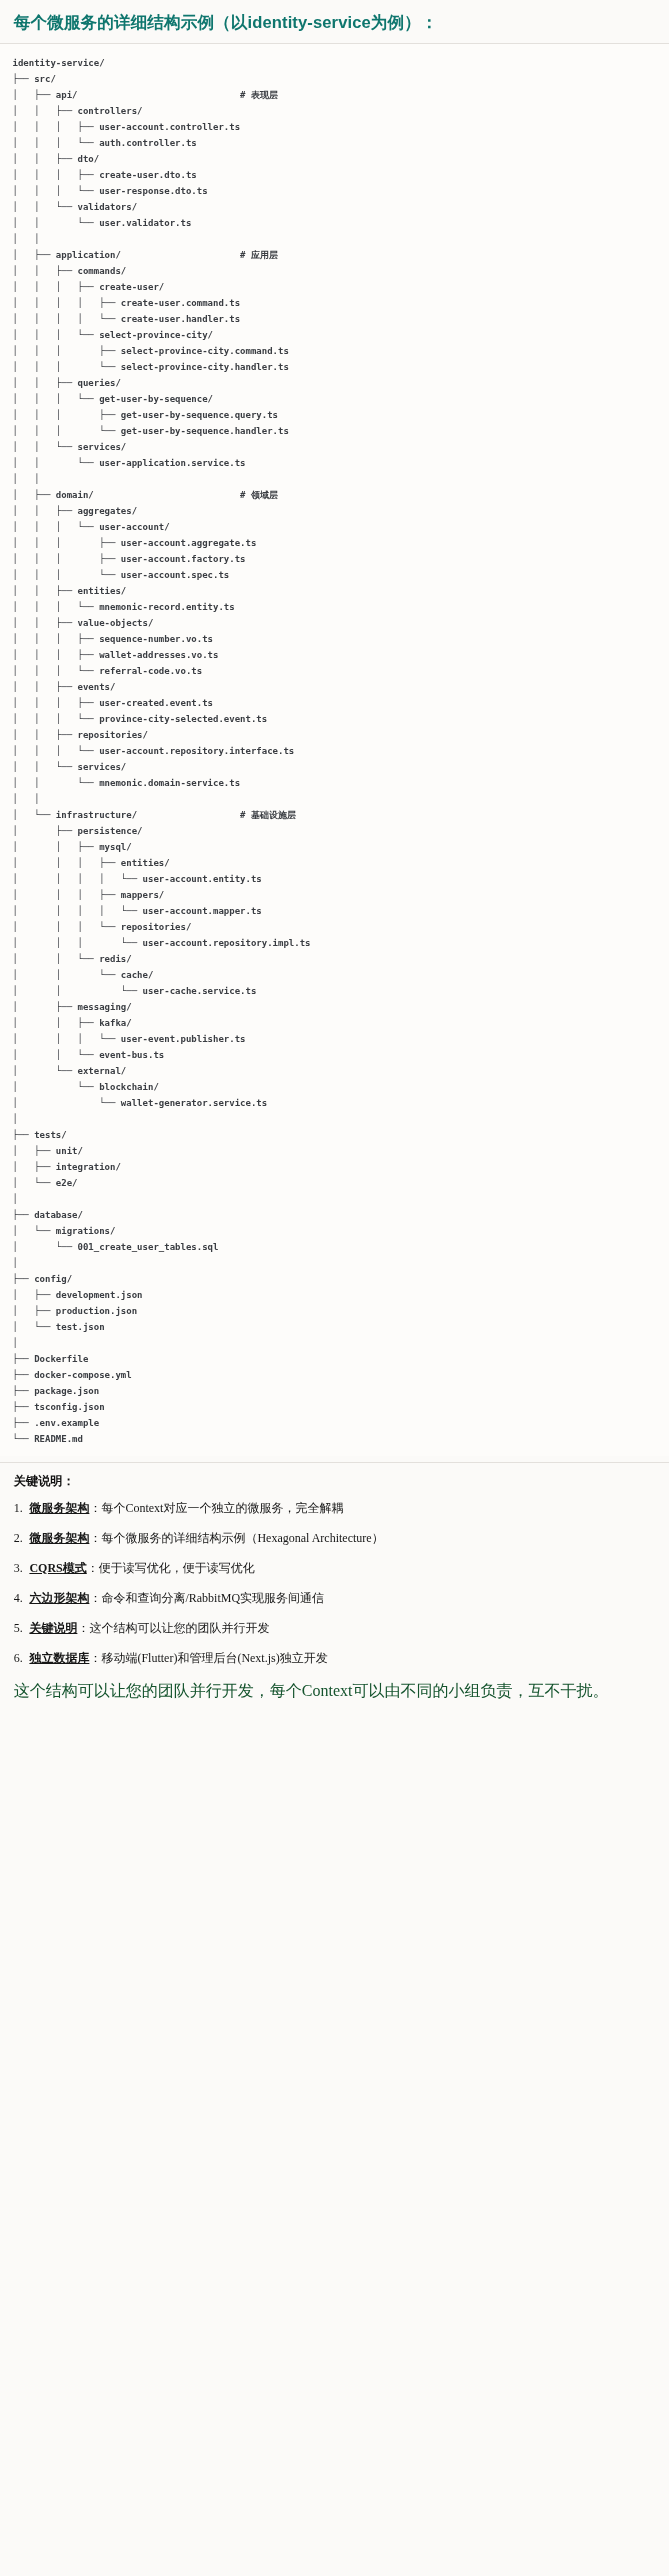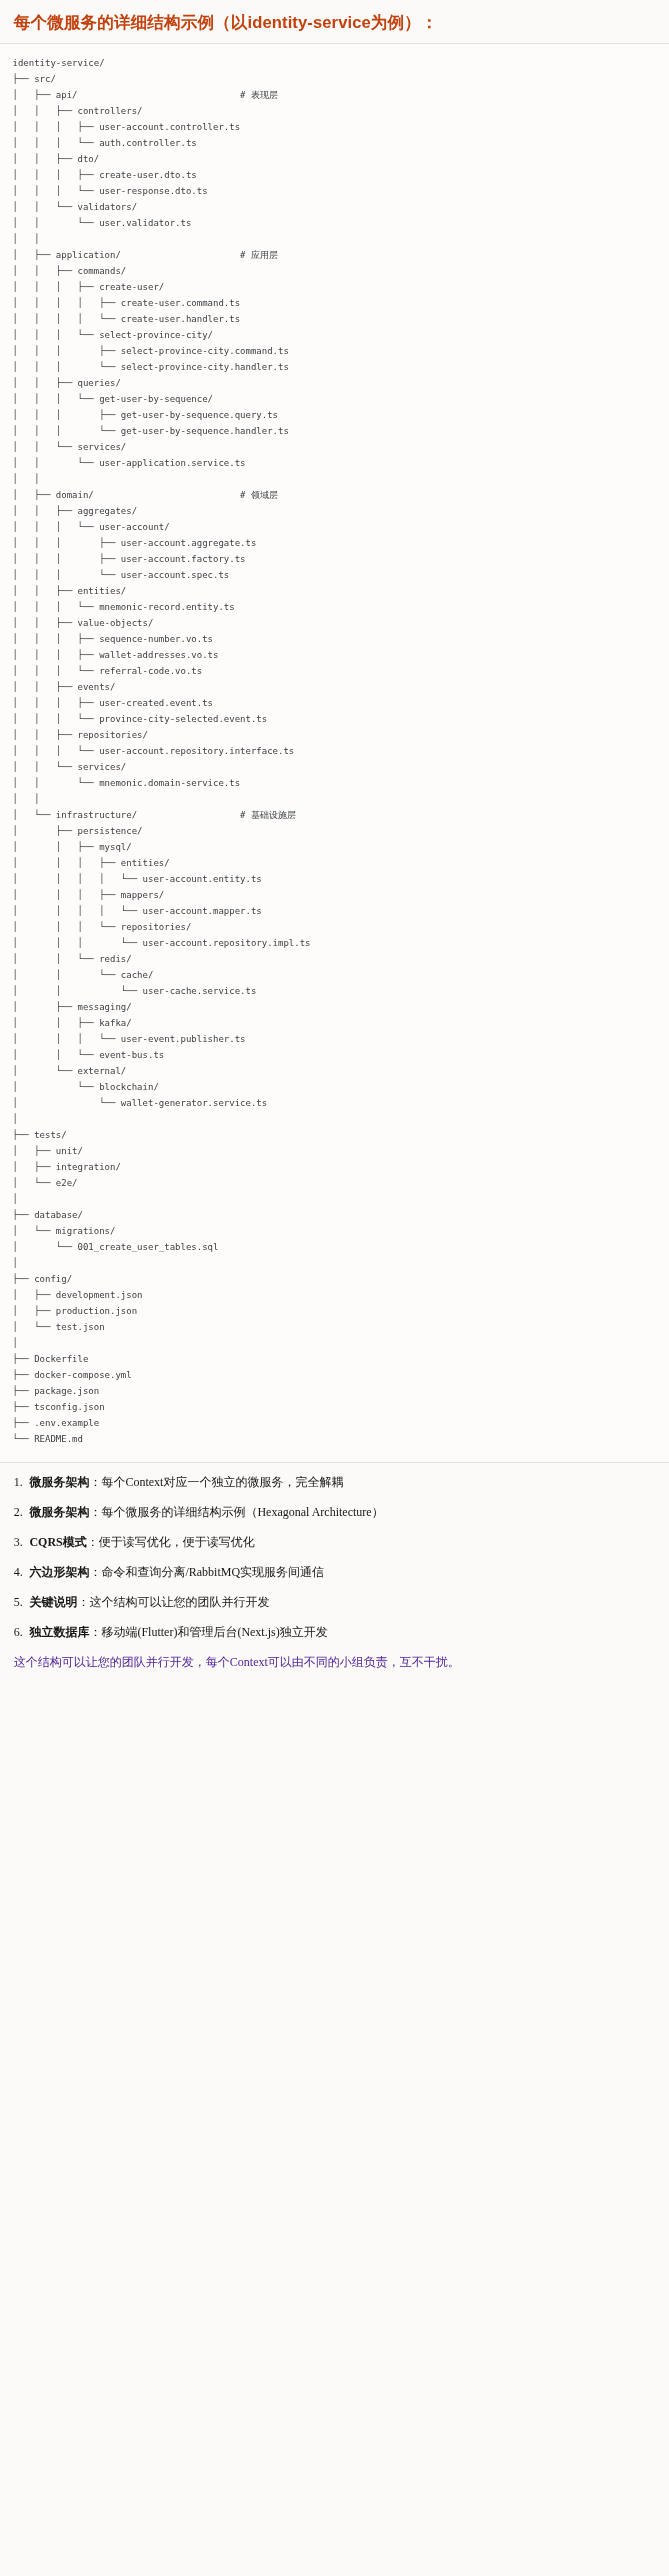--- a/index.html
+++ b/index.html
@@ -19,21 +19,21 @@
     box-sizing: border-box;
     padding: 0;
   }
 
   
   .doc-title {
     font-family: "Liberation Sans", "DejaVu Sans", sans-serif;
     font-weight: bold;
     font-size: 16.6px;
     line-height: 1.35;
-    color: #c2410c;
+    color: #0f766e;
     margin: 0;
     padding: 12px 13.8px 8.8px 13.8px;
     letter-spacing: 0.1px;
   }
   .title-rule {
     height: 0.6px;
     background: #e3e0dc;
     margin: 0 0 0 0;
     width: 100%;
   }
@@ -48,20 +48,21 @@
   pre.tree {
     margin: 0;
     padding: 0 12.5px;
     font-family: "DejaVu Sans Mono", "Liberation Mono", monospace;
     font-size: 9px;
     line-height: 16px;
     color: #3a3d42;
     white-space: pre;
     tab-size: 4;
     letter-spacing: 0px;
+    font-weight: bold;
   }
 
   
   .sec-rule {
     height: 0.6px;
     background: #e3e0dc;
     width: 100%;
     margin: 6.3px 0 0 0;
   }
 
@@ -95,25 +96,26 @@
   ol.note-list > li::before {
     content: counter(noteidx) ".";
     position: absolute;
     left: 0;
     top: 0;
     font-size: 12px;
     color: #161616;
   }
   ol.note-list .lead {
     font-weight: bold;
+    text-decoration: underline;
   }
   .closing {
-    font-size: 12px;
+    font-size: 16px;
     line-height: 1.55;
-    color: #4c1d95;
+    color: #14532d;
     margin: 3.8px 13.8px 13.8px 13.8px;
     padding-bottom: 7.5px;
   }
 </style>
 </head>
 <body>
 
 <div class="page">
 
   <h1 class="doc-title">每个微服务的详细结构示例（以identity-service为例）：</h1>
@@ -206,20 +208,21 @@
 ├── docker-compose.yml
 ├── package.json
 ├── tsconfig.json
 ├── .env.example
 └── README.md</pre>
   </div>
 
   <div class="sec-rule"></div>
 
   <div class="notes">
+    <h2 class="notes-title">关键说明：</h2>
 
     <ol class="note-list">
       <li>
         <span class="lead">微服务架构</span><span>：</span><span>每个Context对应一个独立的微服务，完全解耦</span>
       </li>
       <li>
         <span class="lead">微服务架构</span><span>：</span><span>每个微服务的详细结构示例（Hexagonal Architecture）</span>
       </li>
       <li>
         <span class="lead">CQRS模式</span><span>：</span><span>便于读写优化，便于读写优化</span>

